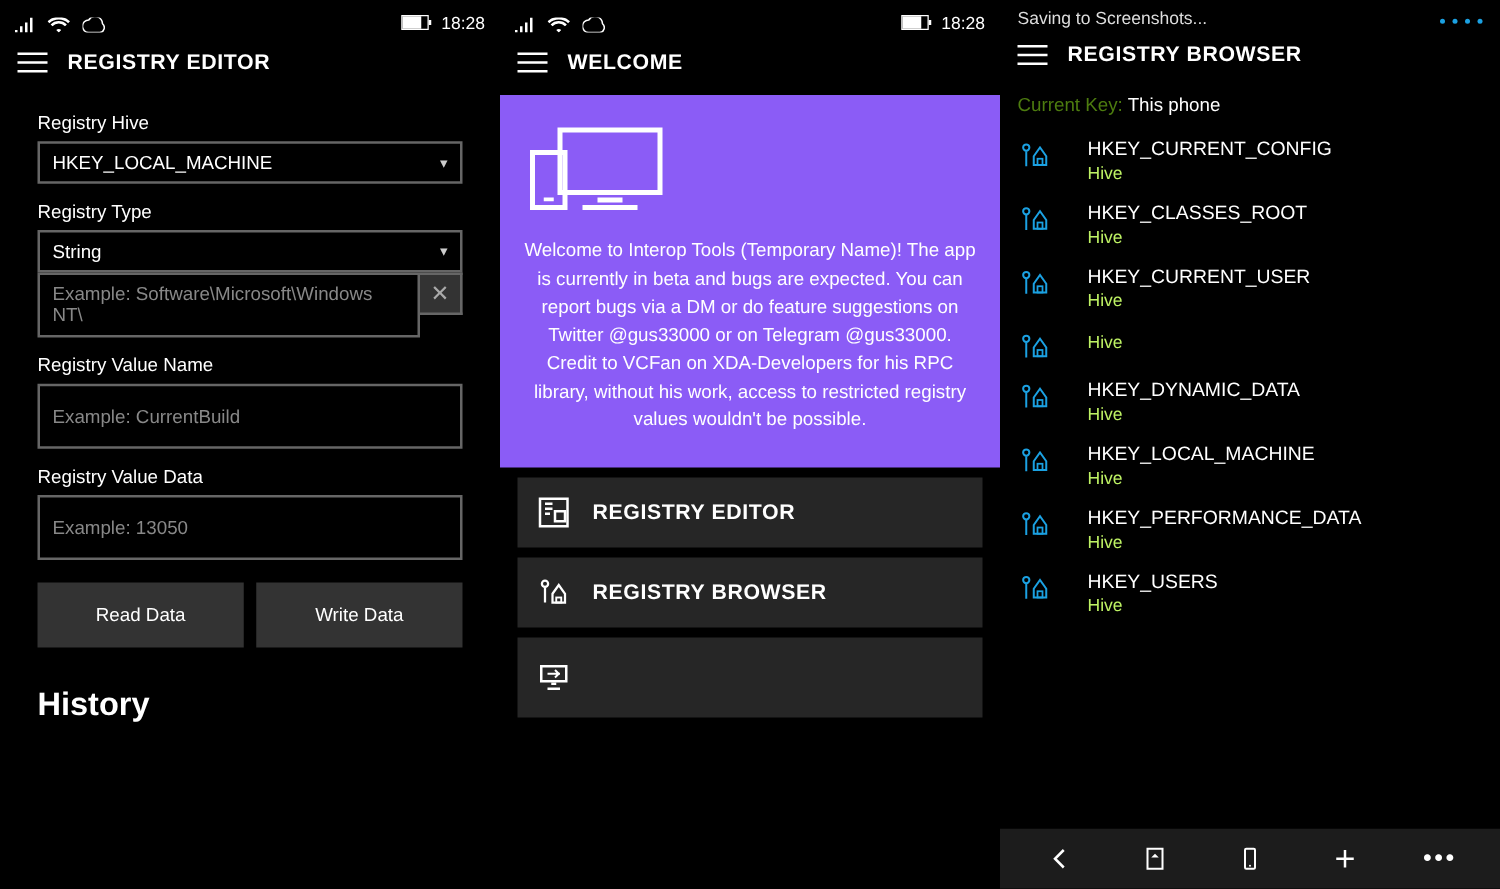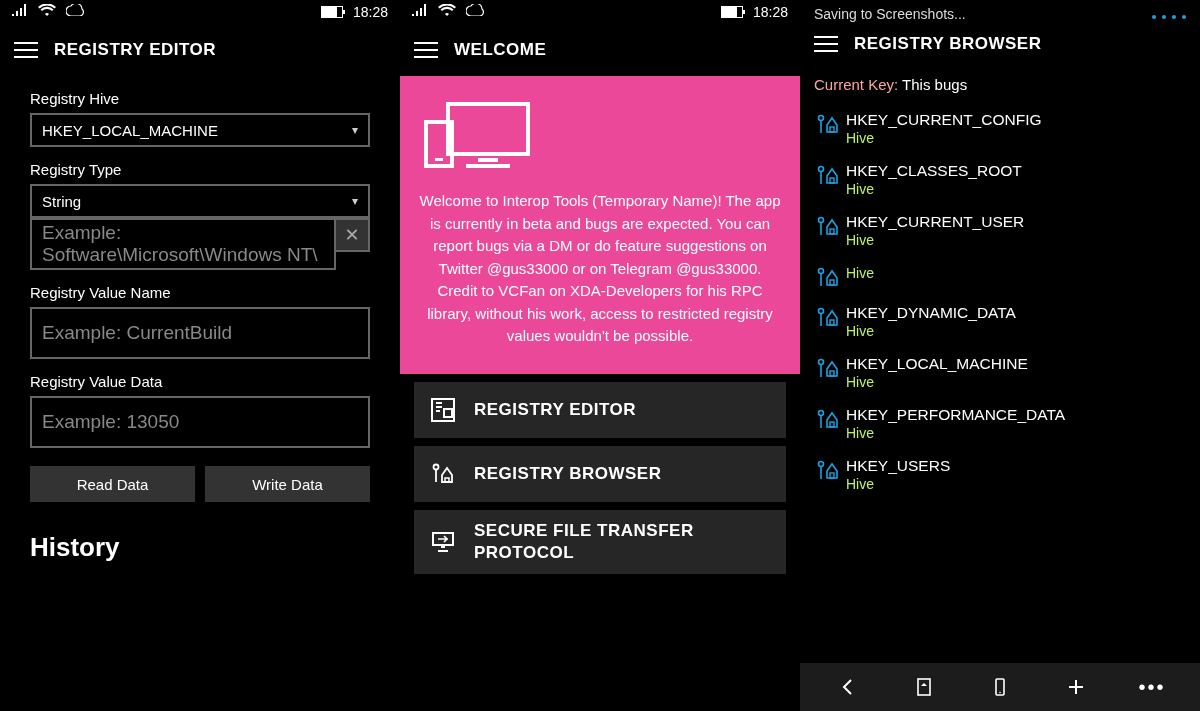--- a/index.html
+++ b/index.html
@@ -5,54 +5,54 @@
 * { margin: 0; padding: 0; box-sizing: border-box; }
 body {
   background: #000;
   color: #fff;
   font-family: 'Segoe UI', Tahoma, sans-serif;
   width: 1200px; height: 711px;
   display: flex;
   overflow: hidden;
 }
 .pane { width: 400px; height: 711px; background: #000; position: relative; overflow: hidden; }
-.statusbar { display: flex; justify-content: space-between; align-items: flex-start; padding: 4px 12px; height: 30px; font-size: 14px; }
+.statusbar { display: flex; justify-content: space-between; align-items: flex-end; padding: 4px 12px; height: 30px; font-size: 14px; }
 .statusbar .sl { display: flex; gap: 10px; align-items:center; }
 .statusbar .sr { display: flex; gap: 10px; align-items:center; }
 .batt { width:22px; height:12px; border:1px solid #fff; position:relative; }
 .batt::after { content:""; position:absolute; right:-3px; top:3px; width:2px; height:4px; background:#fff; }
 .batt i { display:block; height:100%; width:75%; background:#fff; }
 .appbar { display:flex; align-items:center; gap:16px; padding: 10px 14px 16px 14px; }
 .hamburger { width:24px; height:16px; display:flex; flex-direction:column; justify-content:space-between; cursor:pointer; }
 .hamburger span { display:block; height:2px; background:#fff; }
 .appbar .title { font-size:17px; font-weight:600; letter-spacing:0.5px; }
 .content { padding: 0 30px; }
 .field-label { font-size:15px; color:#fff; margin-top:14px; margin-bottom:6px; }
 .select { border:2px solid #666; height:34px; display:flex; align-items:center; justify-content:space-between; padding:0 10px; font-size:15px; cursor:pointer; }
 .select .chev { font-size:12px; color:#ccc; }
 .inputrow { display:flex; gap:0; }
-.input { border:2px solid #666; height:52px; padding:0 10px; font-size:19px; color:#888; flex:1; display:flex; align-items:center; background:transparent; }
+.input { border:2px solid #666; height:52px; padding:0 10px; font-size:15px; color:#888; flex:1; display:flex; align-items:center; background:transparent; }
 .clearbtn { width:34px; height:34px; background:#333; display:flex; align-items:center; justify-content:center; border:2px solid #666; border-left:none; cursor:pointer; color:#aaa; font-size:18px; }
 .btnrow { display:flex; gap:10px; margin-top:18px; }
-.btn { flex:1; height:36px; background:#333; display:flex; align-items:center; justify-content:center; font-size:15px; cursor:pointer; }
+.btn { flex:1; height:52px; background:#333; display:flex; align-items:center; justify-content:center; font-size:15px; cursor:pointer; }
 .history { font-size:26px; font-weight:700; margin-top:30px; }
 
-.hero { background:#ec4899; margin:0 0 0 0; padding:20px 18px 26px 18px; text-align:center; }
+.hero { background:#8b5cf6; margin:0 0 0 0; padding:20px 18px 26px 18px; text-align:center; }
 .hero .herotxt { font-size:15px; line-height:1.5; margin-top:14px; }
 .heroicon { margin: 0 auto; }
 .navbtn { background:#262626; margin:8px 14px 0 14px; height:56px; display:flex; align-items:center; padding:0 16px; gap:18px; cursor:pointer; }
 .navbtn.tall { height:64px; }
 .navlabel { font-size:17px; font-weight:600; letter-spacing:0.5px; }
 
 .saving { font-size:14px; color:#ddd; padding:6px 14px 2px 14px; display:flex; justify-content:space-between; }
 .dots span { width:4px; height:4px; background:#1ba1e2; display:inline-block; margin-left:6px; border-radius:50%; }
 .curkey { padding:6px 14px 10px 14px; font-size:15px; }
-.curkey .lbl { color:#fca5a5; }
+.curkey .lbl { color:#4d7c0f; }
 .hlist { padding:0 6px; }
-.hitem { display:flex; align-items:flex-start; gap:4px; padding:8px 10px; cursor:pointer; }
+.hitem { display:flex; align-items:flex-start; gap:28px; padding:8px 10px; cursor:pointer; }
 .hitem .hicon { color:#1ba1e2; flex-shrink:0; margin-top:2px; }
 .hitem .htext .hname { font-size:15.5px; }
 .hitem .htext .htype { font-size:14px; color:#bef264; margin-top:1px; }
 .bottombar { position:absolute; bottom:0; left:0; right:0; height:48px; background:#1c1c1c; display:flex; align-items:center; justify-content:space-around; padding:0 10px; }
 .bbbtn { width:44px; height:44px; display:flex; align-items:center; justify-content:center; cursor:pointer; color:#fff; }
 .moredots { font-size:20px; letter-spacing:2px; }
 svg { display:block; }
 </style>
 </head>
 <body>
@@ -199,41 +199,40 @@
   </div>
 
   <div class="navbtn tall">
     <span>
       <svg width="26" height="26" viewBox="0 0 26 26">
           <rect x="3" y="4" width="20" height="12" fill="none" stroke="#fff" stroke-width="2"></rect>
           <path d="M11 18h4M8 22h10" stroke="#fff" stroke-width="2"></path>
           <path d="M8 10h10M14 7l3 3-3 3" fill="none" stroke="#fff" stroke-width="1.6"></path>
         </svg>
     </span>
-    <span class="navlabel" style="line-height:1.25">SECURE FILE TRANSFER PROTOCOL</span>
   </div>
 </div>
 
 <div class="pane">
   <div class="saving">
     <span>Saving to Screenshots...</span>
     <span class="dots"><span></span><span></span><span></span><span></span></span>
   </div>
 
   <div class="appbar">
     <div class="hamburger">
         <span></span>
         <span></span>
         <span></span>
       </div>
     <div class="title">REGISTRY BROWSER</div>
   </div>
 
   <div class="curkey">
-    <span class="lbl">Current Key: </span><span>This bugs</span>
+    <span class="lbl">Current Key: </span><span>This phone</span>
   </div>
 
   <div class="hlist" id="hive-list">
       <div class="hitem">
         <span class="hicon">
           <svg width="26" height="22" viewBox="0 0 26 22">
             <circle cx="5" cy="5" r="2.5" fill="none" stroke="#1ba1e2" stroke-width="1.6"></circle>
             <path d="M5 8v12" stroke="#1ba1e2" stroke-width="1.6"></path>
             <path d="M11 12l5-7 5 7v7h-10z" fill="none" stroke="#1ba1e2" stroke-width="1.6"></path>
             <rect x="14" y="14" width="4" height="5" fill="none" stroke="#1ba1e2" stroke-width="1.4"></rect>

